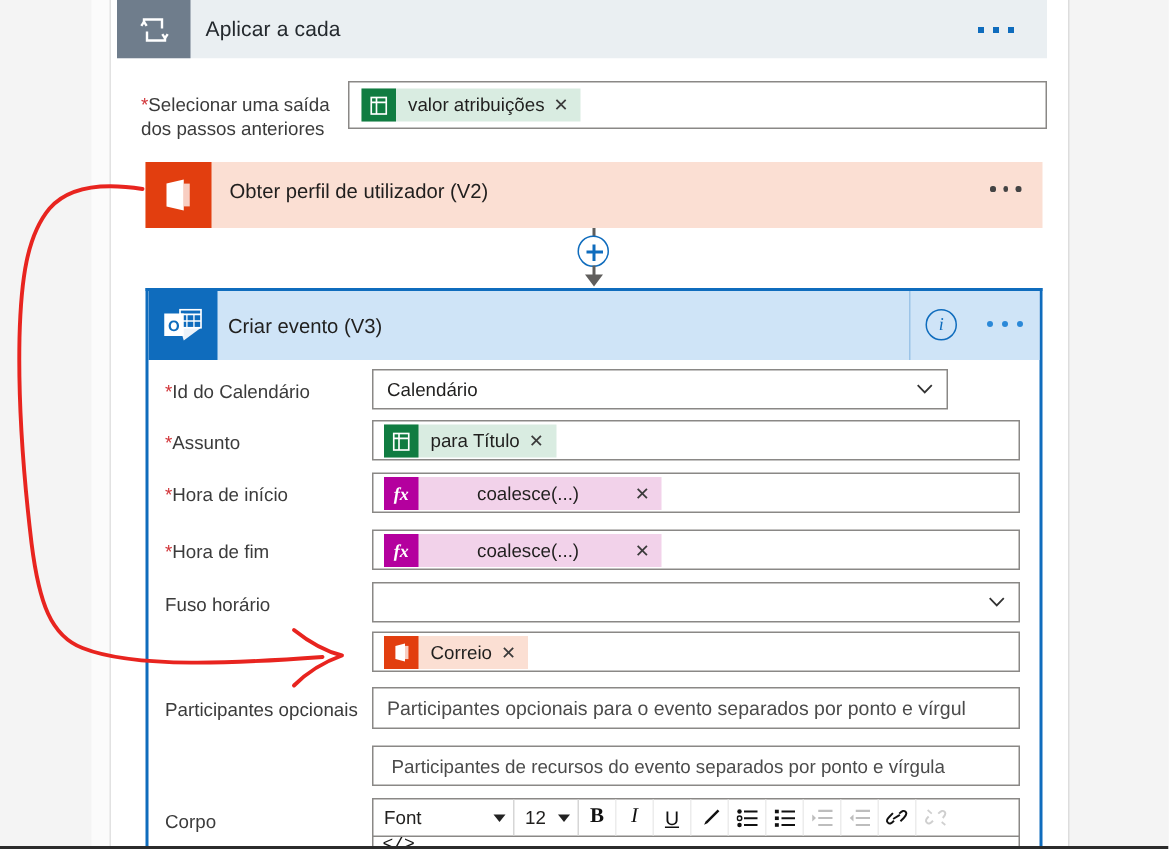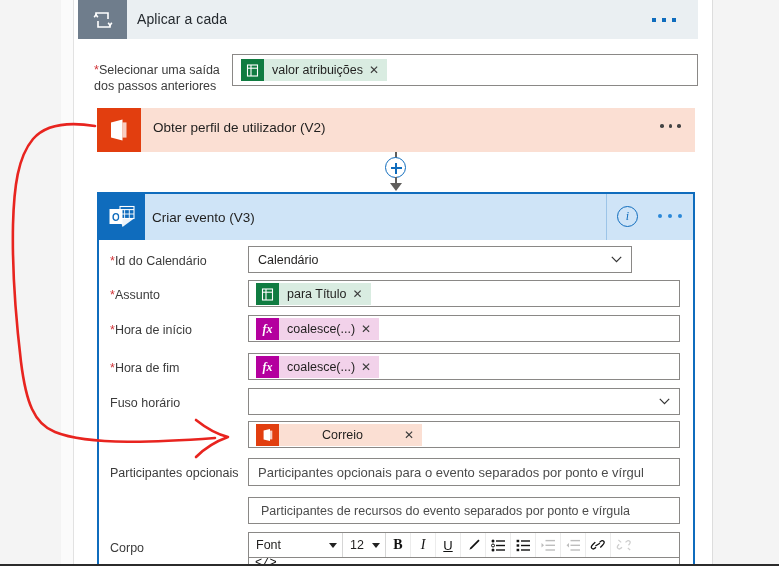--- a/index.html
+++ b/index.html
@@ -30,23 +30,23 @@
   .req{color:#d13438;}
   .field-box{position:absolute;border:1px solid #8a8886;background:#ffffff;box-sizing:border-box;}
 
   
   .chip{display:inline-flex;align-items:center;height:22px;box-sizing:border-box;}
   .chip .badge{width:23px;height:22px;display:flex;align-items:center;justify-content:center;flex:none;}
   .chip .ctext{font-size:12.5px;color:#201f1e;padding:0 6px 0 8px;white-space:nowrap;}
   .chip .cx{font-size:12px;color:#3b3b3b;padding-right:8px;cursor:pointer;line-height:1;}
   .chip-green{background:#d9ece1;}
   .chip-green .badge{background:#107c41;}
-  .chip-pink{background:#f2d2ea;}
+  .chip-pink{background:#f2d2ea;gap:31px;}
   .chip-pink .badge{background:#b4009e;}
-  .chip-peach{background:#fbdfd3;gap:35px;}
+  .chip-peach{background:#fbdfd3;}
   .chip-peach .badge{background:#e23e0f;}
 
   
   .user-card{position:absolute;left:97px;top:108px;width:598px;height:44px;background:#fbdfd3;}
   .user-icon{position:absolute;left:97px;top:108px;width:44px;height:44px;background:#e23e0f;display:flex;align-items:center;justify-content:center;}
   .user-title{position:absolute;left:153px;top:120px;font-size:13.5px;color:#201f1e;}
   .user-dots{position:absolute;left:660px;top:124px;display:flex;gap:5px;align-items:center;}
   .user-dots i{width:3.5px;height:3.5px;background:#444;border-radius:50%;display:block;}
 
   

